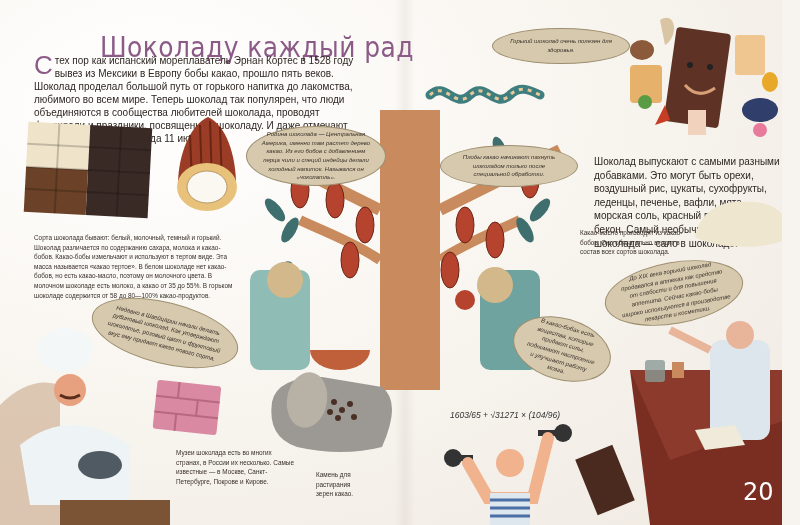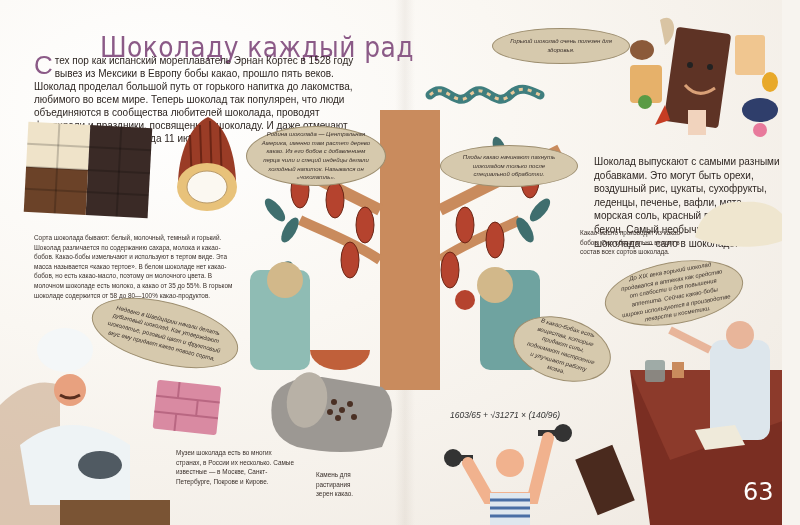--- a/index.html
+++ b/index.html
@@ -152,21 +152,21 @@
         <circle cx="72" cy="40" r="3"></circle>
         <circle cx="80" cy="48" r="3"></circle>
         <circle cx="88" cy="42" r="3"></circle>
         <circle cx="76" cy="56" r="3"></circle>
         <circle cx="92" cy="55" r="3"></circle>
         <circle cx="68" cy="50" r="3"></circle>
       </g>
   </svg>
   <div class="small" style="left:316px;top:470px;width:50px;">Камень для растирания зерен какао.</div>
 
-  <div class="formula">1603/65 + √31271 × (140/96)</div>
+  <div class="formula">1603/65 + √31271 × (104/96)</div>
   <svg style="left:438px;top:418px;" width="140" height="107" viewBox="0 0 140 107">
     <circle cx="15" cy="40" r="9" fill="#333"></circle>
       <rect x="15" y="37" width="20" height="6" fill="#333"></rect>
     <circle cx="125" cy="15" r="9" fill="#333"></circle>
       <rect x="100" y="12" width="25" height="6" fill="#333"></rect>
     <path d="M30 45 L50 80 L95 80 L110 20" stroke="#f1b28e" stroke-width="12" fill="none" stroke-linecap="round"></path>
     <circle cx="72" cy="45" r="14" fill="#f1b28e"></circle>
     <rect x="52" y="75" width="40" height="32" fill="#dfe7ee"></rect>
     <g stroke="#4a6fa5" stroke-width="3">
         <line x1="52" y1="82" x2="92" y2="82"></line>
@@ -183,14 +183,14 @@
     <path d="M20 50 L190 50 L190 205 L40 205 Z" fill="#7a2e22"></path>
     <path d="M20 50 L190 50 L190 95 L60 140 Z" fill="#8c3a2b"></path>
     <rect x="100" y="20" width="60" height="100" rx="12" fill="#dde6ec"></rect>
     <circle cx="130" cy="15" r="14" fill="#e8b59a"></circle>
     <path d="M60 10 L100 30" stroke="#e8b59a" stroke-width="8"></path>
     <rect x="35" y="40" width="20" height="22" rx="3" fill="#8a9a96" opacity=".8"></rect>
     <rect x="62" y="42" width="12" height="16" fill="#c98b5d"></rect>
     <path d="M85 110 L125 105 L135 125 L95 130 Z" fill="#efeada"></path>
   </svg>
 
-  <div class="pagenum">63</div>
+  <div class="pagenum">20</div>
 </div>
 
 </body></html>

